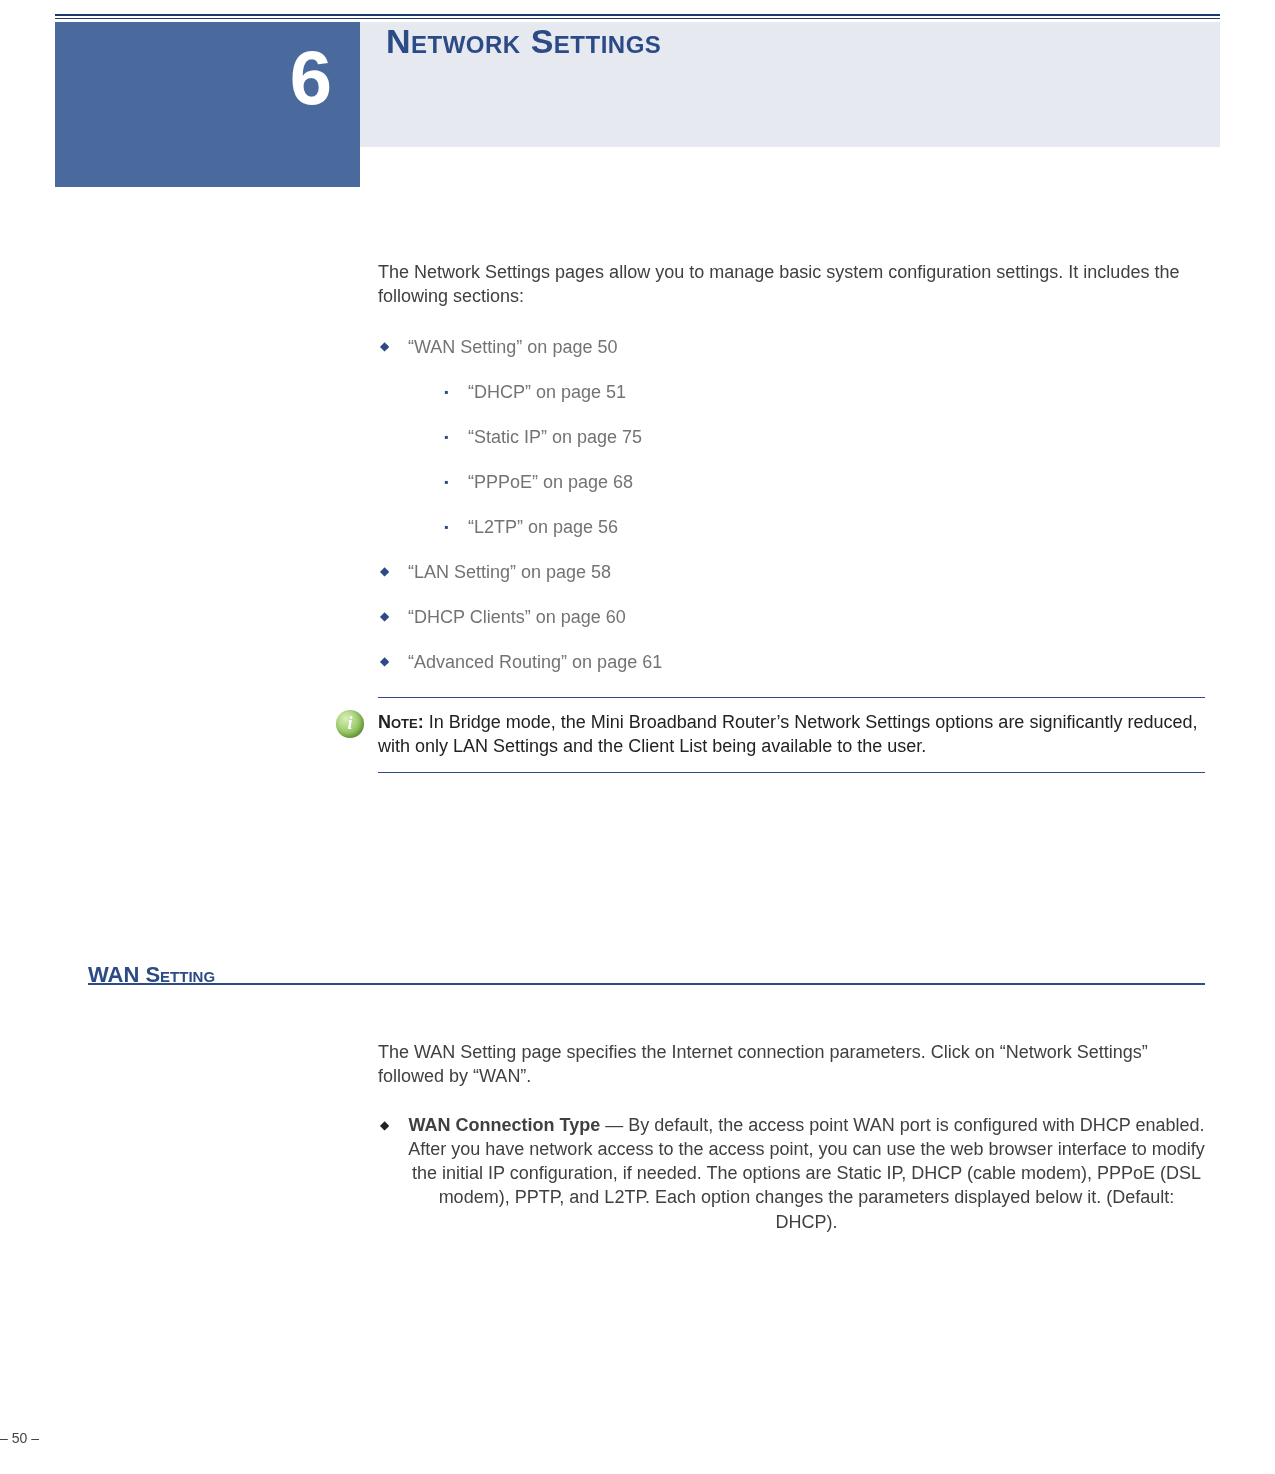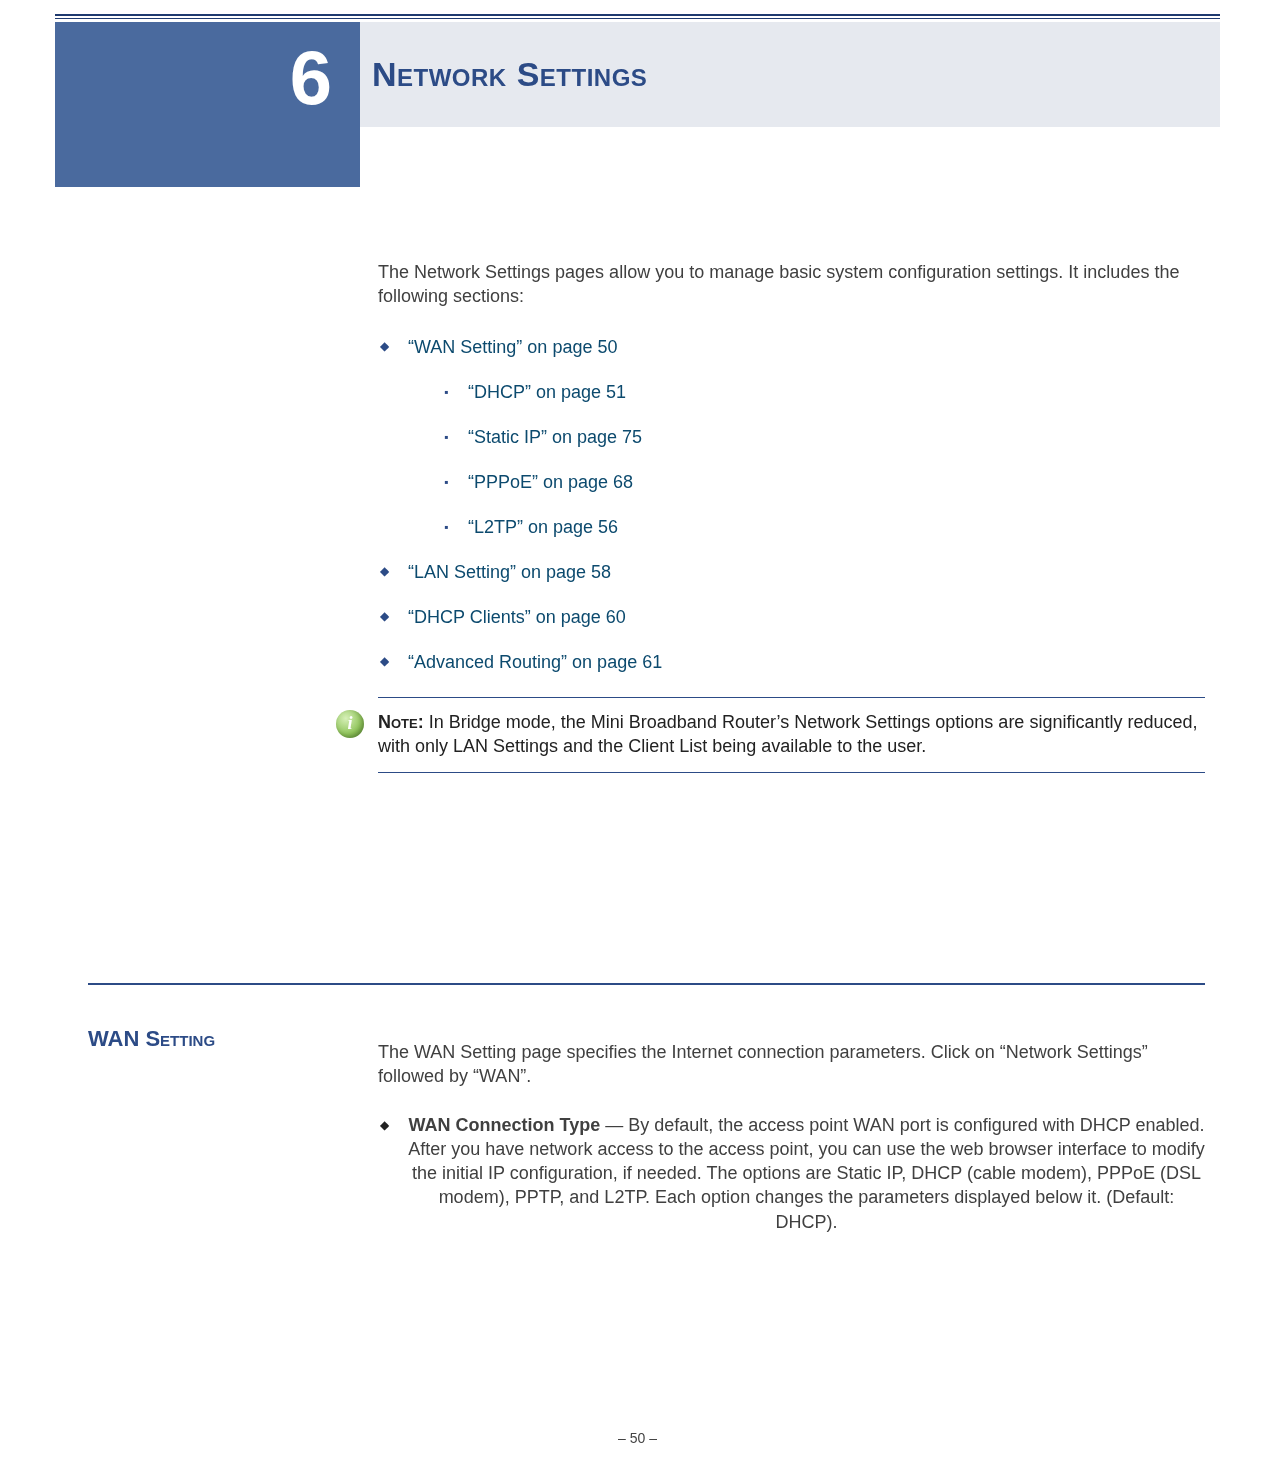--- a/index.html
+++ b/index.html
@@ -48,25 +48,24 @@
   .chapter-number {
     font-size: 76px;
     font-weight: bold;
     line-height: 1;
   }
   .chapter-title-band {
     position: absolute;
     left: 360px;
     right: 55px;
     top: 22px;
-    height: 105px;
+    height: 125px;
     background: #e6e9ef;
     display: flex;
-    align-items: center;
-    padding-left: 12px;
+    padding-left: 26px;
     box-sizing: border-box;
   }
   .chapter-title {
     font-size: 34px;
     font-weight: bold;
     color: #2c4b86;
     font-variant: small-caps;
     letter-spacing: 0.5px;
   }
   .content {
@@ -84,21 +83,21 @@
   .link-list {
     margin: 0;
     padding: 0;
     list-style: none;
   }
   .link-list li {
     position: relative;
     padding-left: 30px;
     margin-bottom: 24px;
     font-size: 18px;
-    color: #0c4a6e;
+    color: #737373;
   }
   .link-list li::before {
     content: "◆";
     position: absolute;
     left: 2px;
     top: 2px;
     font-size: 12px;
     color: #2c4b86;
   }
   .sub-list {
@@ -156,21 +155,21 @@
     position: absolute;
     left: 88px;
     right: 70px;
     height: 2px;
     background: #2c4b86;
     top: 983px;
   }
   .section-head {
     position: absolute;
     left: 88px;
-    top: 1026px;
+    top: 962px;
     font-size: 22px;
     font-weight: bold;
     color: #2c4b86;
     font-variant: small-caps;
   }
   .section-body {
     position: absolute;
     left: 378px;
     right: 70px;
     top: 1040px;
@@ -202,21 +201,21 @@
     color: #222;
   }
   .def-term {
     font-weight: bold;
   }
   .footer {
     position: absolute;
     left: 0;
     right: 0;
     bottom: 28px;
-    text-align: center;
+    text-align: left;
     font-size: 14px;
     color: #444;
   }
 </style>
 </head>
 <body>
 
 <div class="page">
 
   <div class="top-rule"></div>

